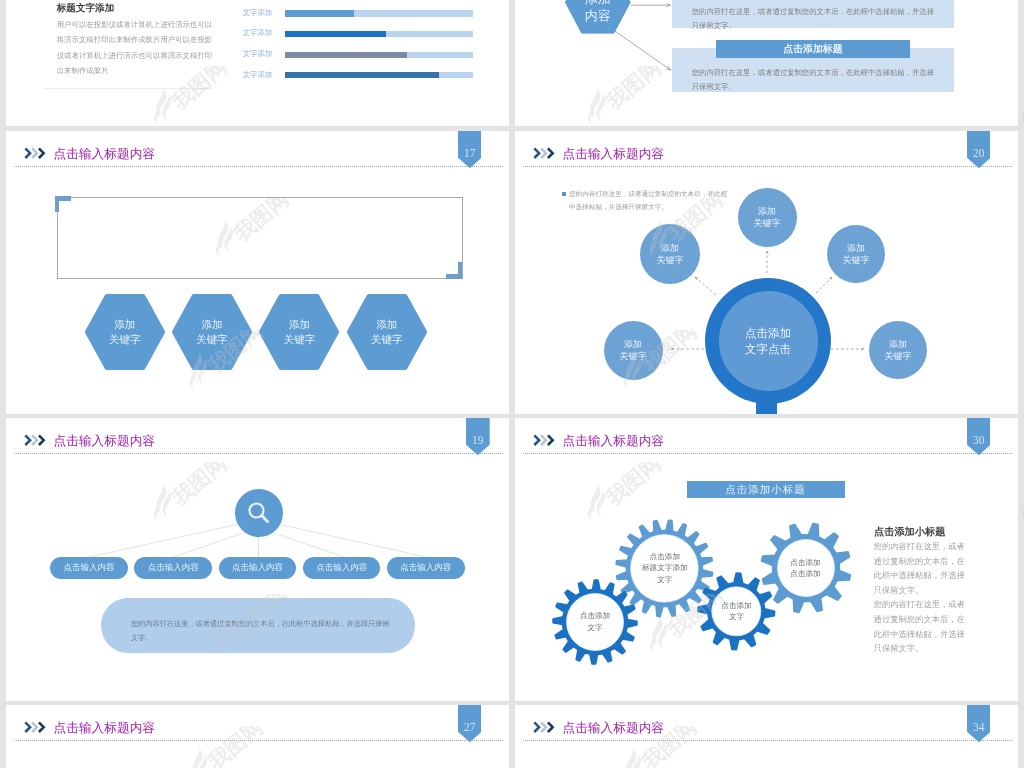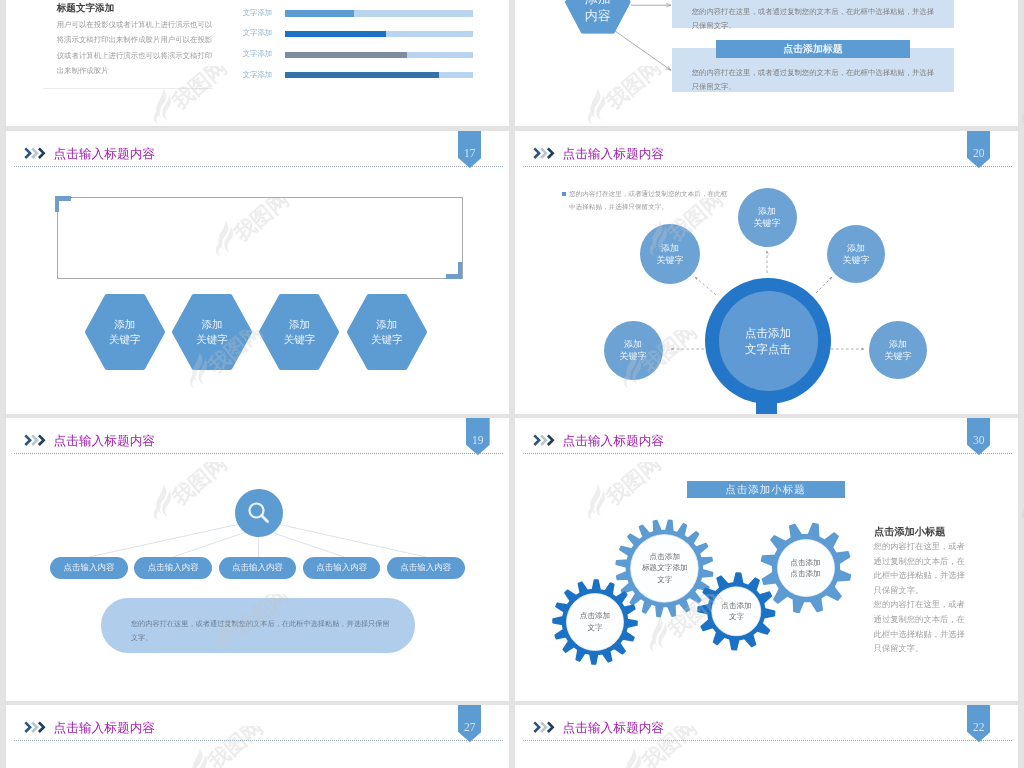--- a/index.html
+++ b/index.html
@@ -424,21 +424,21 @@
         <path d="M1.3,1.3 L6.1,6.15 L1.3,11" fill="none" stroke="#2c5580" stroke-width="2.6" stroke-linecap="butt" stroke-linejoin="miter"></path>
         <path d="M8.1,1.3 L12.9,6.15 L8.1,11" fill="none" stroke="#b8c6d3" stroke-width="2.6" stroke-linecap="butt" stroke-linejoin="miter"></path>
         <path d="M14.9,1.3 L19.7,6.15 L14.9,11" fill="none" stroke="#1b3d5e" stroke-width="2.6" stroke-linecap="butt" stroke-linejoin="miter"></path>
       </svg>
       <div class="htitle">点击输入标题内容</div>
       <div class="hrule"></div>
       <div class="pgbadge" style="left:451.8px;">
         <svg width="23.7" height="37.2" viewBox="0 0 23.7 37.2">
           <path d="M0,0 L23.7,0 L23.7,26.7 L11.85,37.2 L0,26.7 Z" fill="#5d9bd3"></path>
         </svg>
-        <div class="bnum">22</div>
+        <div class="bnum">34</div>
       </div>
     </div>
   </div>
 
   <div class="wm-layer" id="wmlayer">
       <div class="wm" style="left: 186px; top: -66px;"><svg width="150" height="88" viewBox="0 0 150 88">
           <g transform="translate(0,20) scale(0.62)" fill="#c8c8c8">
             <path d="M22,4 C30,16 26,24 20,31 C14,38 14,45 19,52 C12,47 8,40 11,31 C13,24 20,18 22,4 Z M31,14 C37,24 33,32 28,38 C23,44 24,50 28,56 C21,52 18,45 21,37 C23,31 29,25 31,14 Z M15,30 C19,38 17,43 13,48 C9,53 10,58 13,62 C7,59 5,53 7,47 C9,42 13,38 15,30 Z"></path>
           </g>
           <text class="wm-txt" x="30" y="44" transform="rotate(-40 30 44)">我图网</text>

